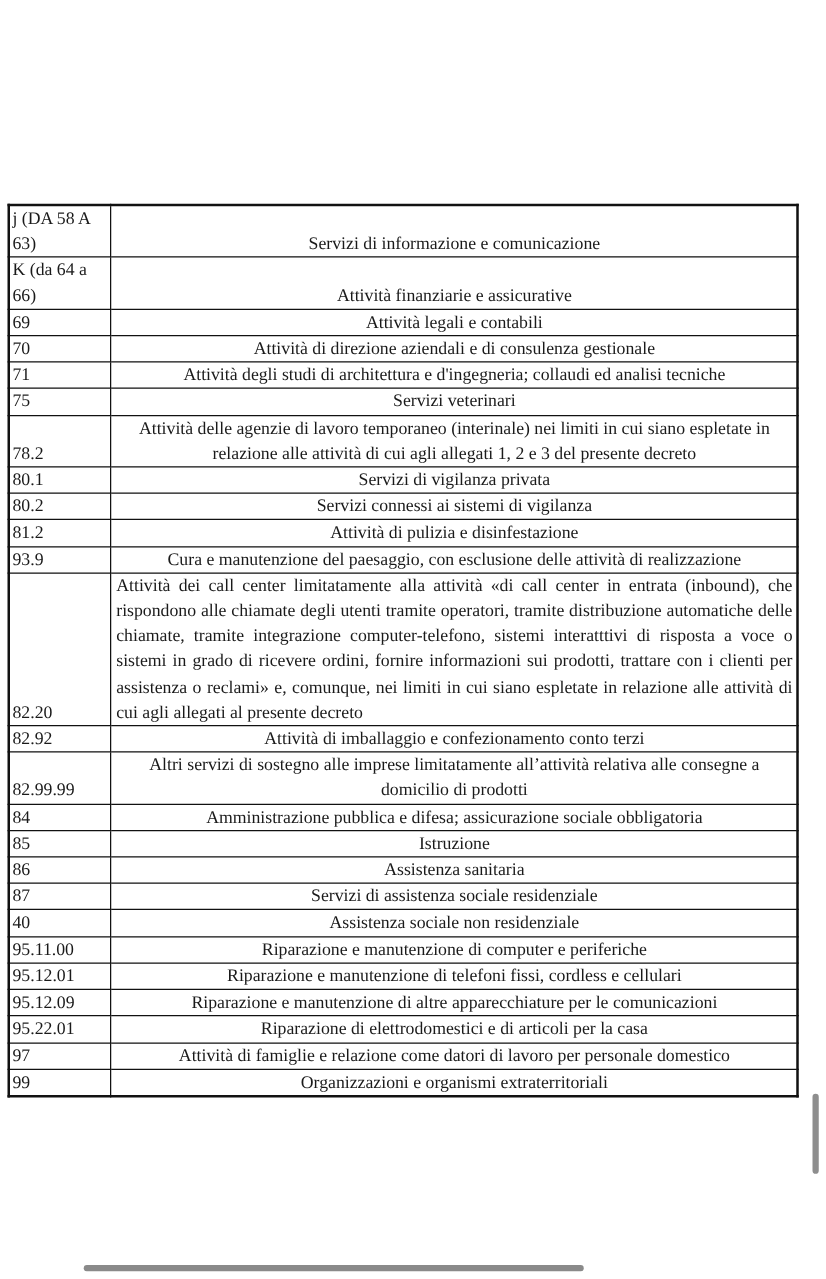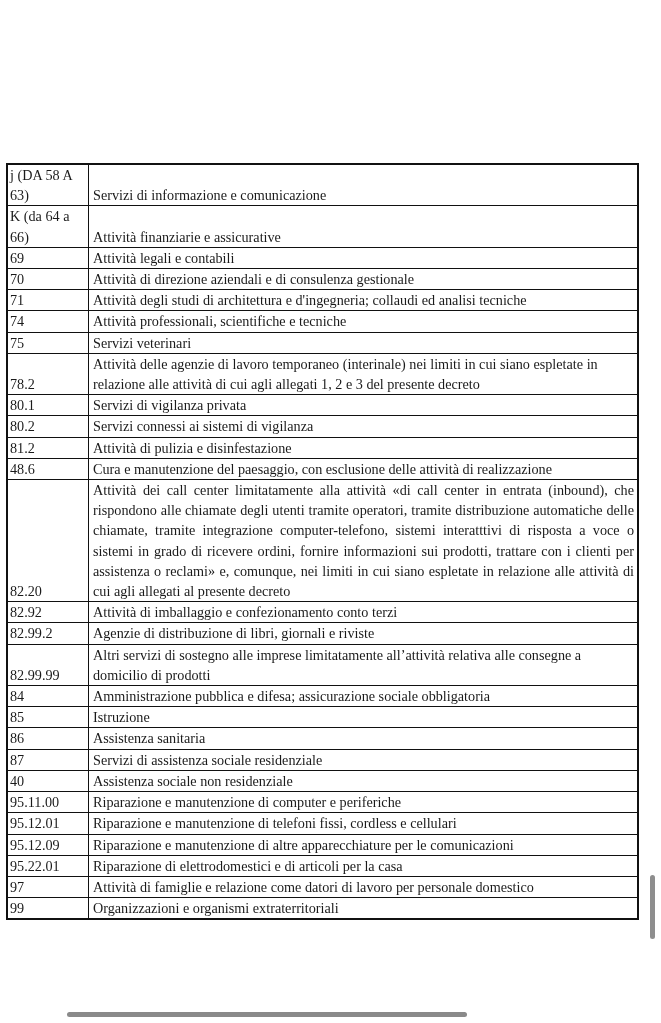--- a/index.html
+++ b/index.html
@@ -12,21 +12,21 @@
     border-collapse: collapse; table-layout: fixed;
     border: 2px solid #111;
   }
   #doc-table td {
     border: 1.5px solid #111;
     padding: 0 3px 0 3px;
     font-size: 14.2px; line-height: 20.2px;
     vertical-align: bottom;
   }
   #doc-table td.code { width: 75px; padding-left: 2px; }
-  #doc-table td.desc { padding-left: 4px; }
+  #doc-table td.desc { padding-left: 4px; text-align: center; }
   #doc-table td.desc.justify { text-align: justify; margin-left: 19px; }
   #doc-table tr.h1 td { height: 18.3px; }
   #doc-table tr.h2 td { height: 38.6px; }
   #scroll-indicator {
     position: absolute; left: 650px; top: 875px; width: 5px; height: 64px;
     background: #8e8e8e; border-radius: 3px;
   }
   #home-indicator {
     position: absolute; left: 67px; top: 1012px; width: 400px; height: 5px;
     background: #8a8a8a; border-radius: 3px;
@@ -51,58 +51,50 @@
       </tr>
       <tr class="h1">
         <td class="code">70</td>
         <td class="desc">Attività di direzione aziendali e di consulenza gestionale</td>
       </tr>
       <tr class="h1">
         <td class="code">71</td>
         <td class="desc">Attività degli studi di architettura e d'ingegneria; collaudi ed analisi tecniche</td>
       </tr>
       <tr class="h1">
-        <td class="code">74</td>
-        <td class="desc">Attività professionali, scientifiche e tecniche</td>
-      </tr>
-      <tr class="h1">
         <td class="code">75</td>
         <td class="desc">Servizi veterinari</td>
       </tr>
       <tr class="h2">
         <td class="code">78.2</td>
         <td class="desc">Attività delle agenzie di lavoro temporaneo (interinale) nei limiti in cui siano espletate in relazione alle attività di cui agli allegati 1, 2 e 3 del presente decreto</td>
       </tr>
       <tr class="h1">
         <td class="code">80.1</td>
         <td class="desc">Servizi di vigilanza privata</td>
       </tr>
       <tr class="h1">
         <td class="code">80.2</td>
         <td class="desc">Servizi connessi ai sistemi di vigilanza</td>
       </tr>
       <tr class="h1">
         <td class="code">81.2</td>
         <td class="desc">Attività di pulizia e disinfestazione</td>
       </tr>
       <tr class="h1">
-        <td class="code">48.6</td>
+        <td class="code">93.9</td>
         <td class="desc">Cura e manutenzione del paesaggio, con esclusione delle attività di realizzazione</td>
       </tr>
       <tr class="h6">
         <td class="code">82.20</td>
         <td class="desc justify">Attività dei call center limitatamente alla attività «di call center in entrata (inbound), che rispondono alle chiamate degli utenti tramite operatori, tramite distribuzione automatiche delle chiamate, tramite integrazione computer-telefono, sistemi interatttivi di risposta a voce o sistemi in grado di ricevere ordini, fornire informazioni sui prodotti, trattare con i clienti per assistenza o reclami» e, comunque, nei limiti in cui siano espletate in relazione alle attività di cui agli allegati al presente decreto</td>
       </tr>
       <tr class="h1">
         <td class="code">82.92</td>
         <td class="desc">Attività di imballaggio e confezionamento conto terzi</td>
-      </tr>
-      <tr class="h1">
-        <td class="code">82.99.2</td>
-        <td class="desc">Agenzie di distribuzione di libri, giornali e riviste</td>
       </tr>
       <tr class="h2">
         <td class="code">82.99.99</td>
         <td class="desc">Altri servizi di sostegno alle imprese limitatamente all’attività relativa alle consegne a domicilio di prodotti</td>
       </tr>
       <tr class="h1">
         <td class="code">84</td>
         <td class="desc">Amministrazione pubblica e difesa; assicurazione sociale obbligatoria</td>
       </tr>
       <tr class="h1">

